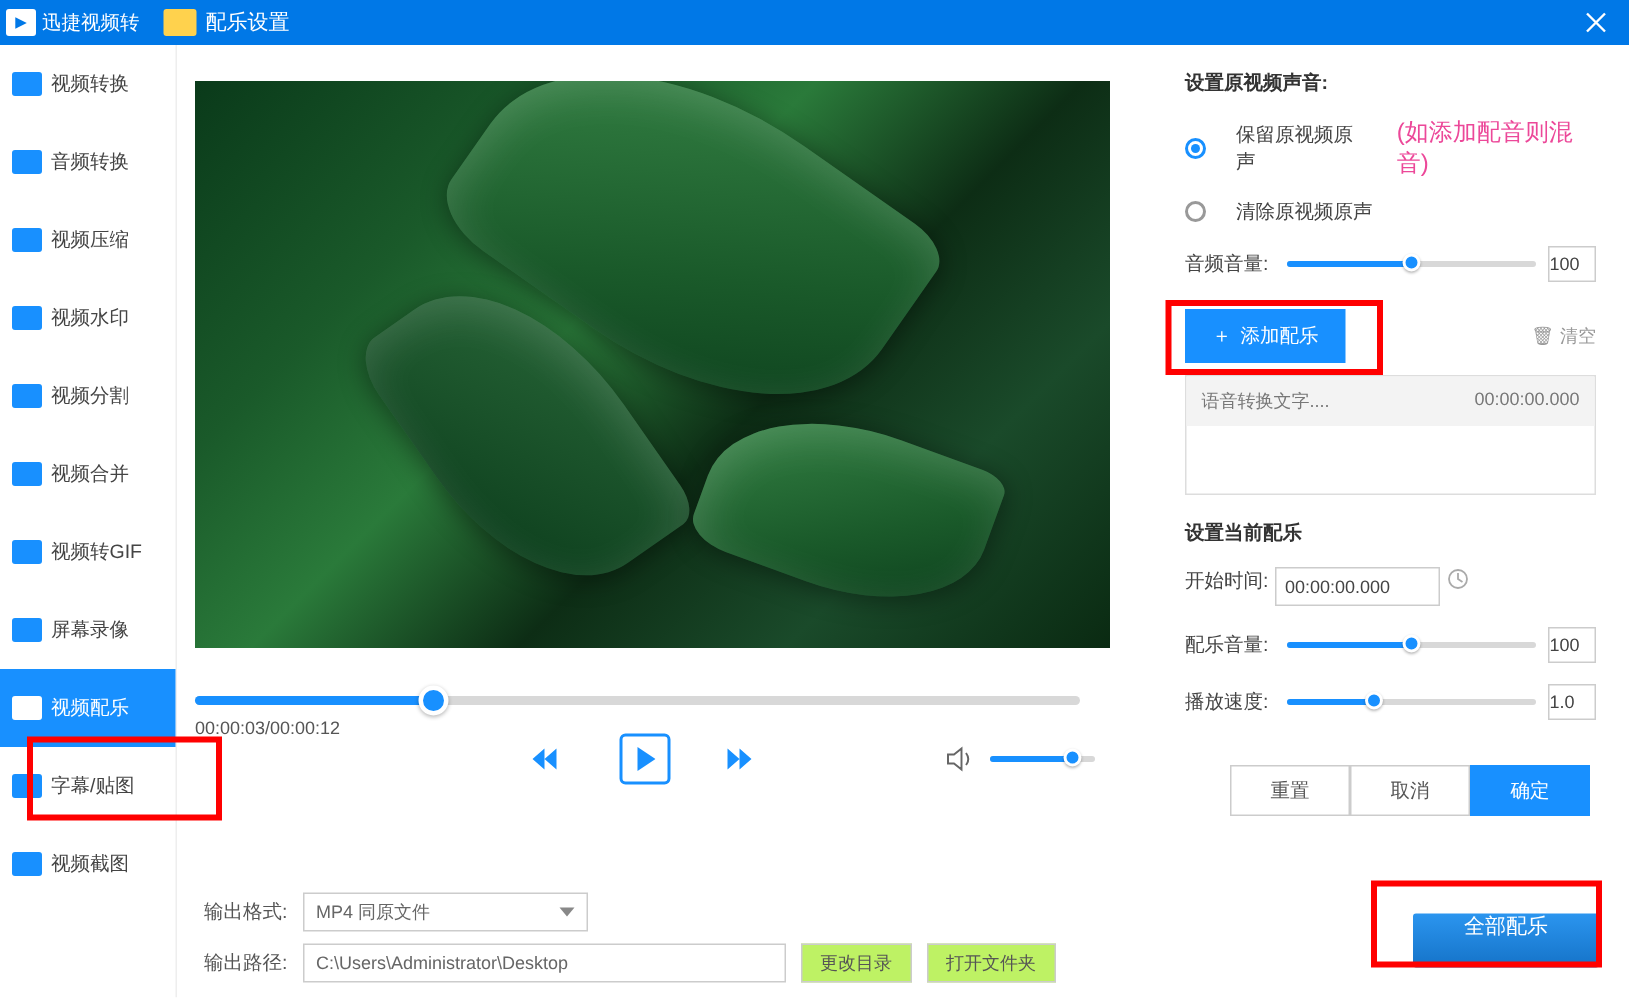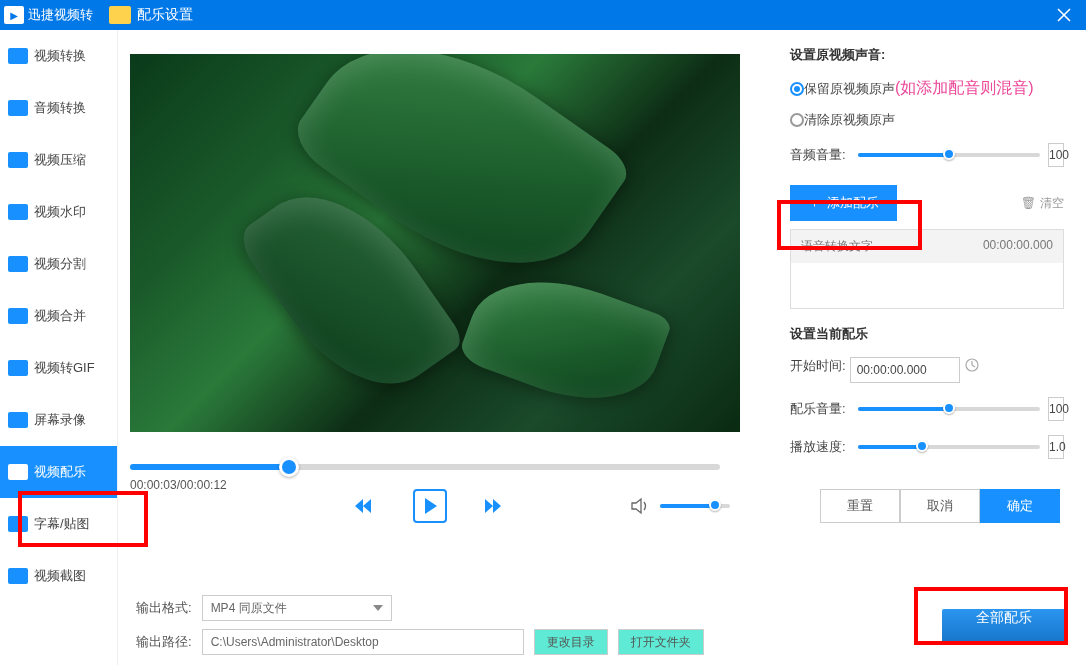--- a/index.html
+++ b/index.html
@@ -42,36 +42,36 @@
 .pc-play { width: 34px; height: 34px; border: 2px solid #1890ff; border-radius: 4px; }
 .pc-right { position: absolute; right: 0; display: flex; align-items: center; gap: 10px; }
 .vol-track { width: 70px; height: 4px; background: #d8d8d8; border-radius: 2px; position: relative; }
 .vol-fill { position: absolute; left: 0; top: 0; height: 4px; background: #1890ff; width: 78%; border-radius: 2px; }
 .vol-thumb { position: absolute; top: -5px; left: calc(78% - 6px); width: 12px; height: 12px; background: #1890ff; border-radius: 50%; border: 2px solid #fff; box-shadow: 0 1px 2px rgba(0,0,0,.3); }
 
 .bottom-outputs { position: absolute; bottom: 6px; left: 18px; right: 0; }
 .out-row { display: flex; align-items: center; gap: 10px; height: 34px; font-size: 13px; color: #555; }
 .out-select { width: 190px; height: 26px; border: 1px solid #ccc; padding: 0 8px; display: flex; align-items: center; justify-content: space-between; font-size: 12px; color: #666; background: #fff; }
 .out-path { width: 322px; height: 26px; border: 1px solid #ccc; padding: 0 8px; display: flex; align-items: center; font-size: 12px; color: #666; background: #fff; }
-.out-btn { height: 26px; padding: 0 12px; border: 1px solid #ccc; background: #5eead4; font-size: 12px; color: #555; display: flex; align-items: center; cursor: pointer; }
+.out-btn { height: 26px; padding: 0 12px; border: 1px solid #ccc; background: #bef264; font-size: 12px; color: #555; display: flex; align-items: center; cursor: pointer; }
 
 .right-panel { width: 304px; padding: 16px 22px 14px 8px; font-size: 13px; color: #444; position: relative; }
 .rp-heading { font-weight: 600; margin-bottom: 14px; color: #333; }
-.rp-radio-row { display: flex; align-items: center; gap: 0; margin-bottom: 12px; cursor: pointer; }
+.rp-radio-row { display: flex; align-items: center; gap: 20px; margin-bottom: 12px; cursor: pointer; }
 .rp-radio { width: 14px; height: 14px; border: 2px solid #1890ff; border-radius: 50%; display: flex; align-items: center; justify-content: center; flex: 0 0 14px; }
 .rp-radio.checked::after { content: ''; width: 6px; height: 6px; background: #1890ff; border-radius: 50%; }
 .rp-radio.unchecked { border-color: #999; }
 .rp-hint { color: #ec4899; font-size: 16px; }
 
 .rp-slider-row { display: flex; align-items: center; gap: 8px; margin: 14px 0; }
 .rp-slider-label { flex: 0 0 60px; }
 .rp-slider { flex: 1; height: 4px; background: #d8d8d8; border-radius: 2px; position: relative; }
 .rp-slider-fill { position: absolute; left: 0; top: 0; height: 4px; background: #1890ff; border-radius: 2px; }
 .rp-slider-thumb { position: absolute; top: -5px; width: 12px; height: 12px; background: #1890ff; border: 2px solid #fff; border-radius: 50%; box-shadow: 0 1px 2px rgba(0,0,0,.3); }
-.rp-num { width: 16px; height: 24px; border: 1px solid #ccc; text-align: left; font-size: 12px; line-height: 22px; }
+.rp-num { width: 32px; height: 24px; border: 1px solid #ccc; text-align: left; font-size: 12px; line-height: 22px; }
 
 .rp-add-row { display: flex; justify-content: space-between; align-items: center; margin-top: 18px; }
 .rp-add-btn { background: #1890ff; color: #fff; height: 36px; padding: 0 18px; display: flex; align-items: center; gap: 6px; font-size: 13px; cursor: pointer; }
 .rp-clear { color: #999; font-size: 12px; display: flex; align-items: center; gap: 4px; cursor: pointer; }
 
 .rp-listbox { margin-top: 8px; border: 1px solid #ddd; min-height: 80px; }
 .rp-listitem { background: #f3f3f3; padding: 8px 10px; display: flex; justify-content: space-between; font-size: 12px; color: #777; }
 
 .rp-row-labelled { display: flex; gap: 4px; margin: 10px 0; }
 .rp-time-input { width: 110px; height: 26px; border: 1px solid #ccc; padding: 0 6px; font-size: 12px; line-height: 24px; text-align: left; }

